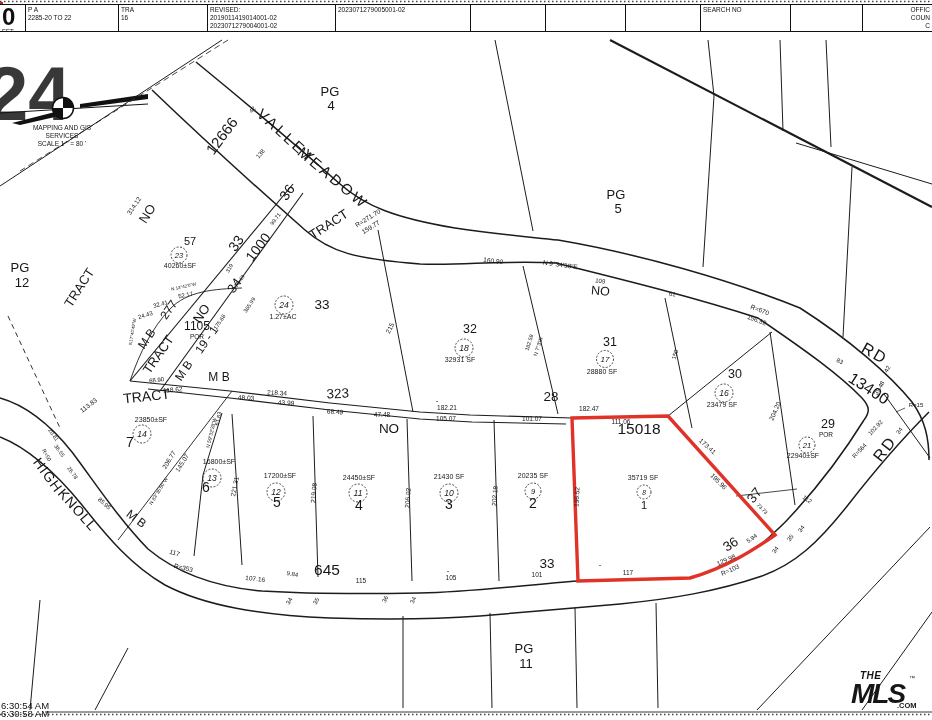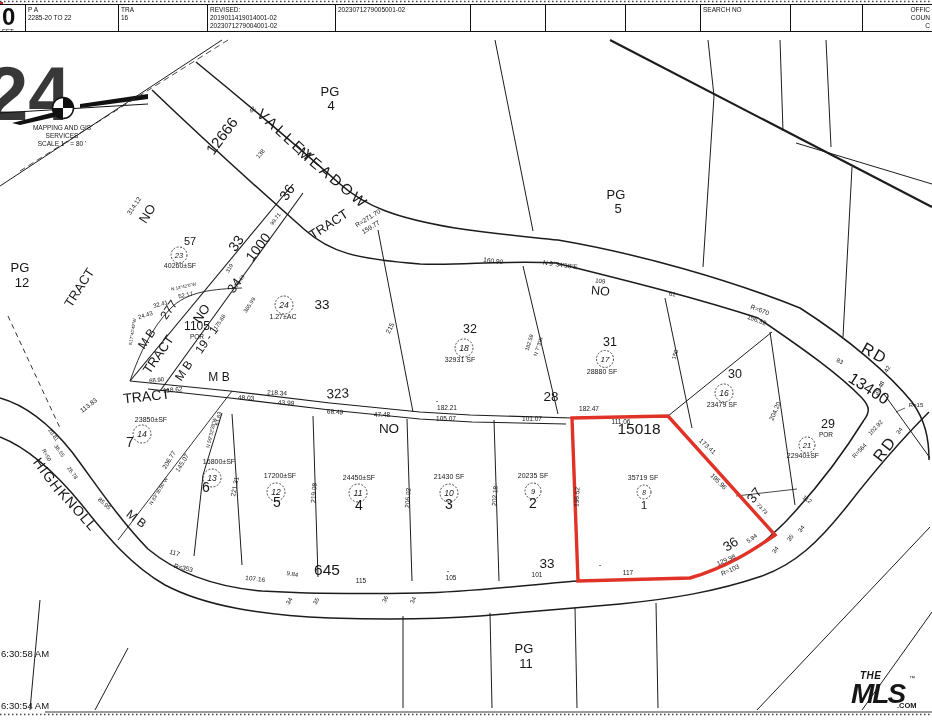--- a/index.html
+++ b/index.html
@@ -319,15 +319,15 @@
       <div>SEARCH NO</div>
     </div>
     <div class="cell" style="left:790px;width:72px;"></div>
     <div class="cell office" style="left:862px;width:70px;">
       <div>OFFIC</div>
       <div>COUN</div>
       <div>C</div>
     </div>
   </div>
 
-  <div class="ts" style="top:648px;">6:30:58 AM</div>
+  <div class="ts" style="top:708px;">6:30:58 AM</div>
   <div class="ts" style="top:700px;">6:30:54 AM</div>
 </div>
 
 </body></html>

